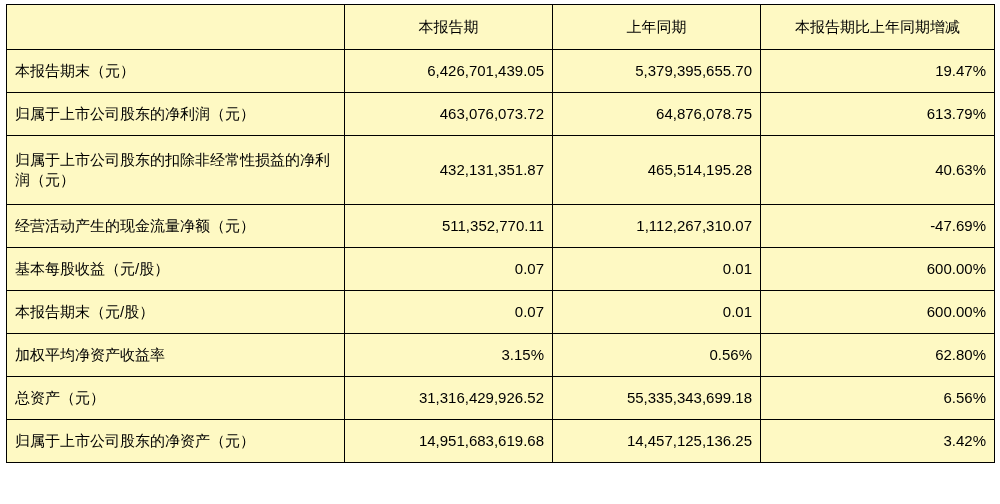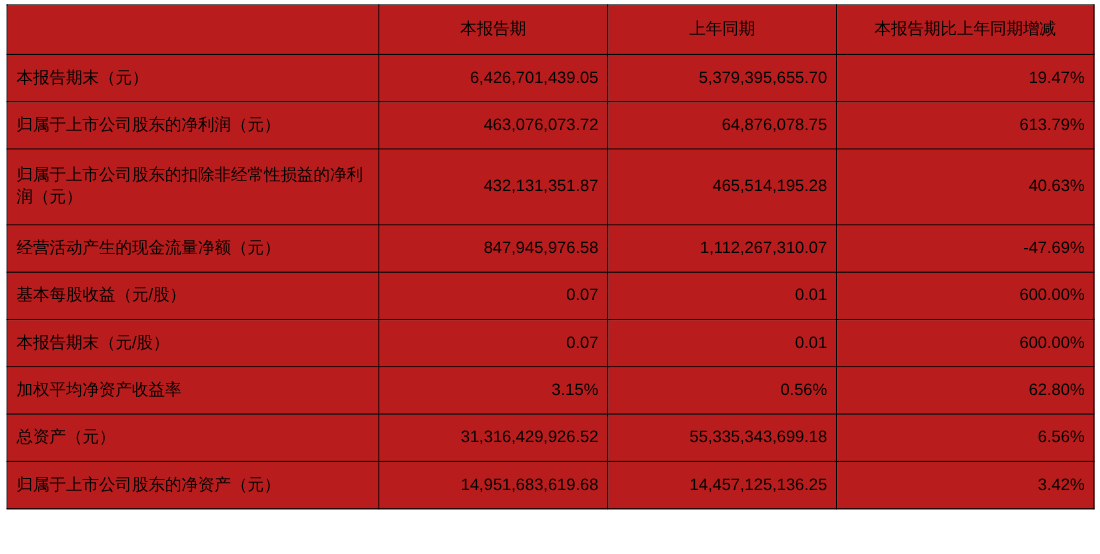--- a/index.html
+++ b/index.html
@@ -24,21 +24,21 @@
     width: 988px;
     margin: 4px 0 0 6px;
     table-layout: fixed;
   }
   table.fin td {
     border: 1px solid #000000;
     font-size: 15px;
     padding: 6px 8px;
     line-height: 1.35;
     vertical-align: middle;
-    background: #b91c1c;
+    background: #fef9c3;
     word-break: break-word;
   }
   
   col.c0 { width: 338px; }
   col.c1 { width: 208px; }
   col.c2 { width: 208px; }
   col.c3 { width: 234px; }
 
   td.label {
     background: #d9d9d9;
@@ -95,21 +95,21 @@
 
       <tr class="r-tall">
         <td class="label">归属于上市公司股东的扣除非经常性损益的净利润（元）</td>
         <td class="num">432,131,351.87</td>
         <td class="num">465,514,195.28</td>
         <td class="num">40.63%</td>
       </tr>
 
       <tr class="r-data">
         <td class="label">经营活动产生的现金流量净额（元）</td>
-        <td class="num">847,945,976.58</td>
+        <td class="num">511,352,770.11</td>
         <td class="num">1,112,267,310.07</td>
         <td class="num">-47.69%</td>
       </tr>
 
       <tr class="r-data">
         <td class="label">基本每股收益（元/股）</td>
         <td class="num">0.07</td>
         <td class="num">0.01</td>
         <td class="num">600.00%</td>
       </tr>

